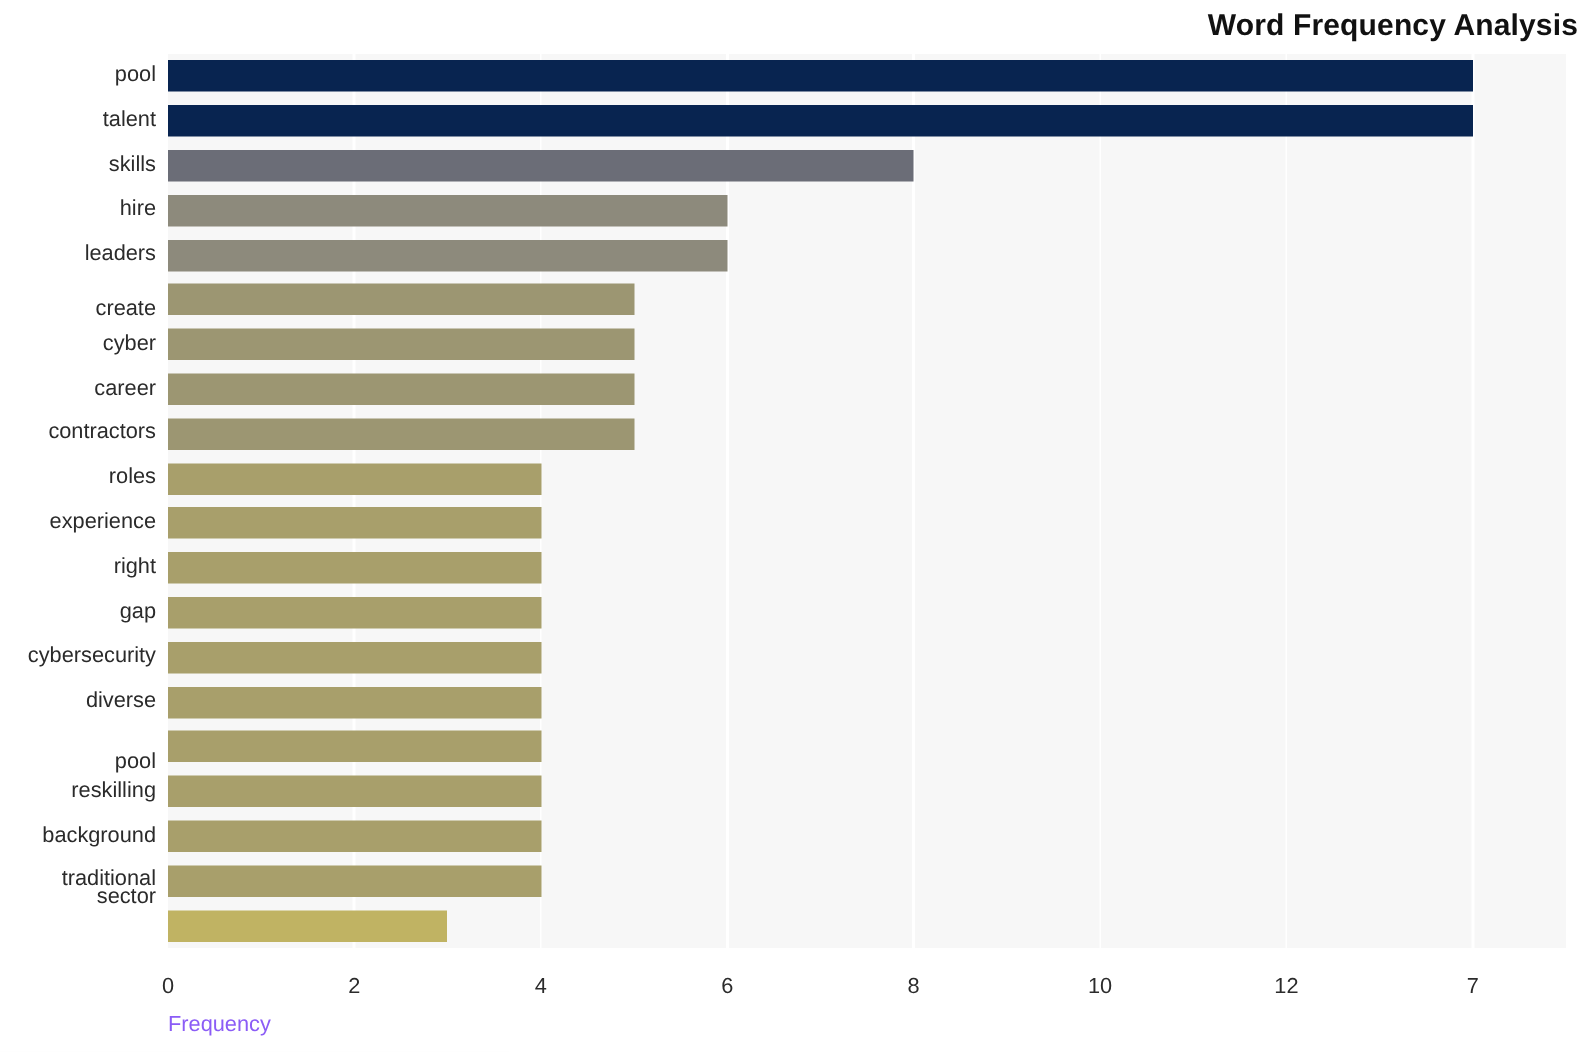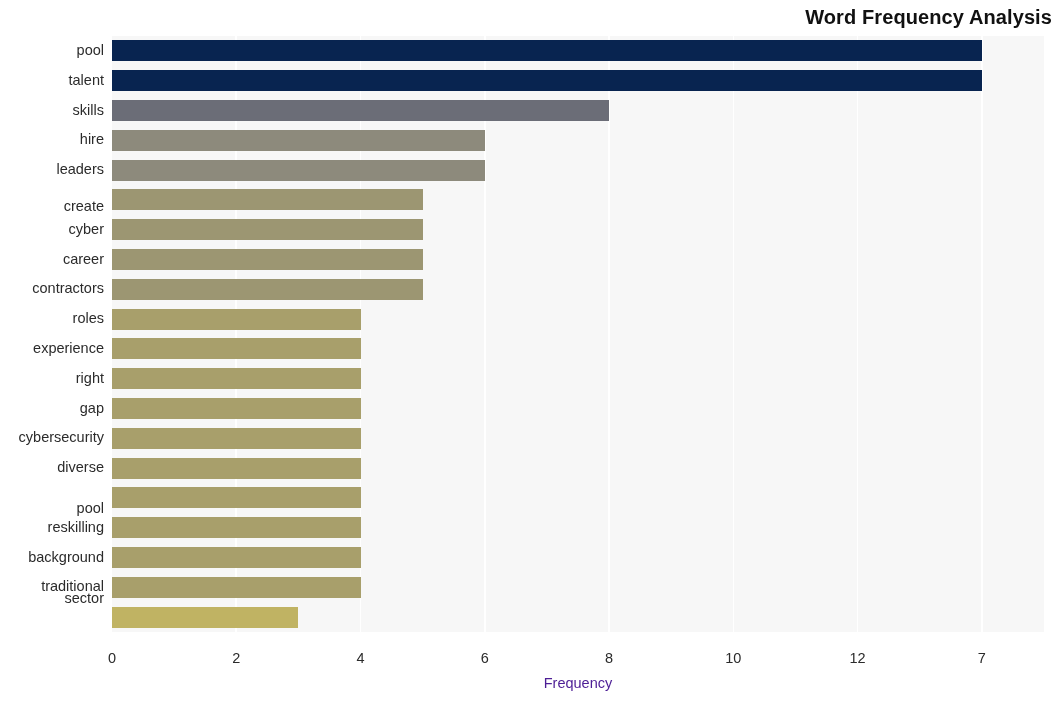--- a/index.html
+++ b/index.html
@@ -97,23 +97,22 @@
     transform: translateX(-50%);
     font-size: 14.5px;
     color: #2b2b2b;
     white-space: nowrap;
   }
   #xaxis-title {
     position: absolute;
     top: 675px;
     left: 112px;
     width: 932px;
-    text-align: center;
     font-size: 14.5px;
-    color: #4c1d95;
+    color: #8b5cf6;
   }
 </style>
 </head>
 <body>
 
 <div id="chart-root">
 
   <div id="chart-title">Word Frequency Analysis</div>
 
   <div id="plot-area">

